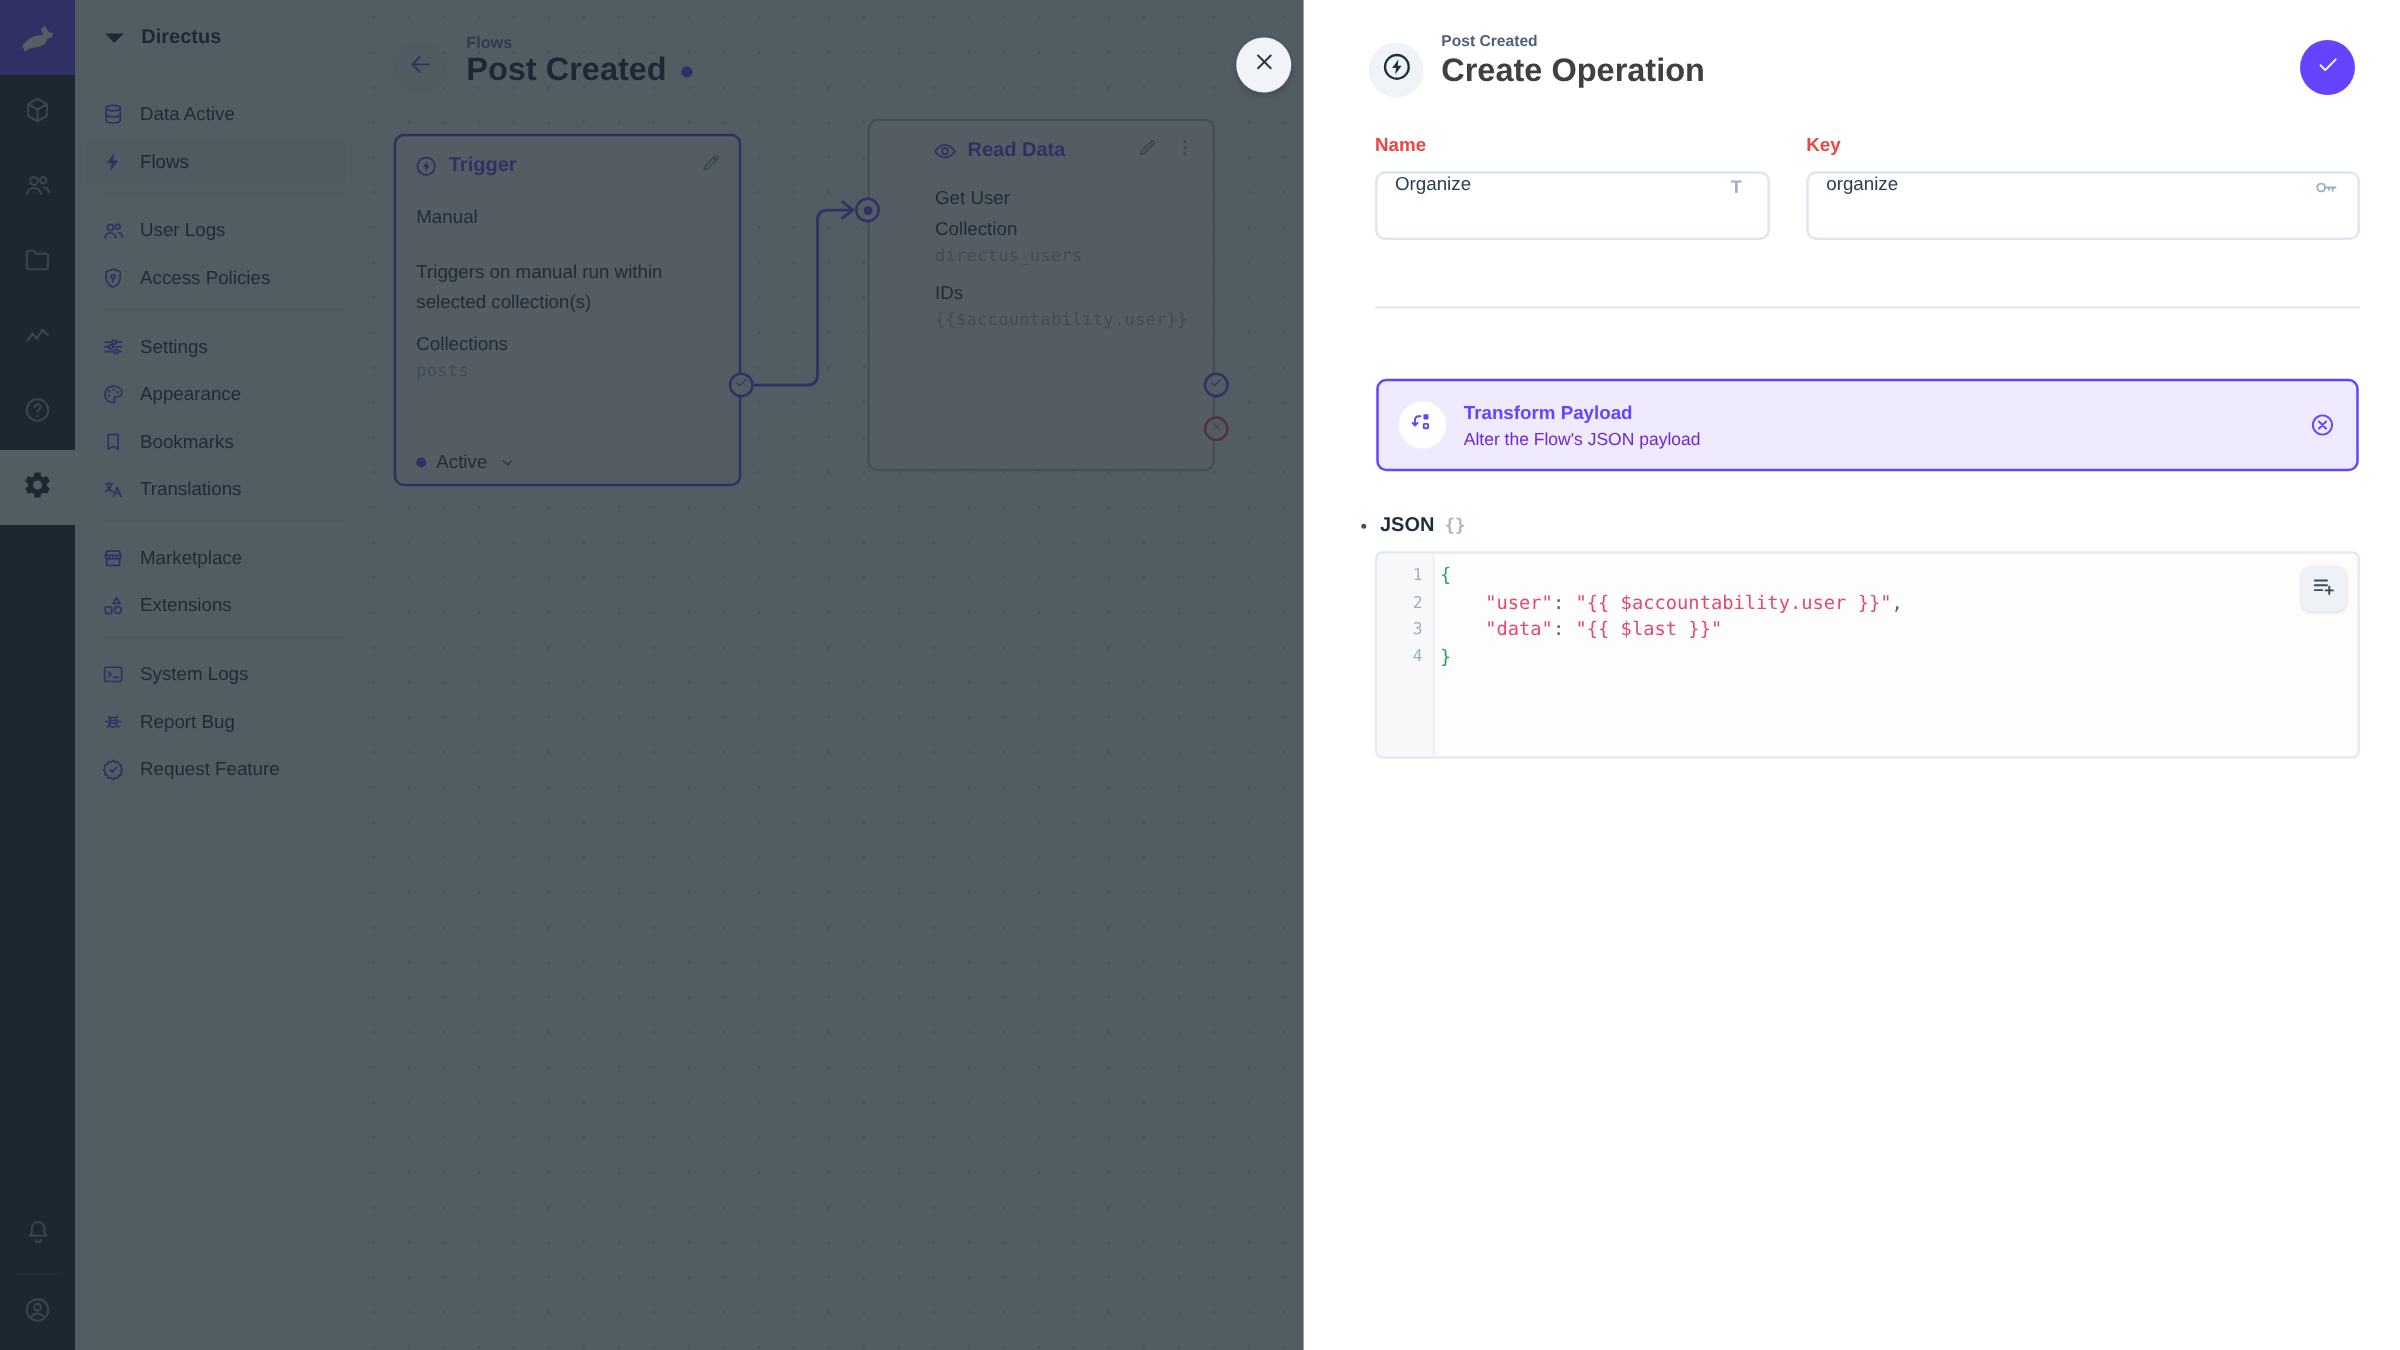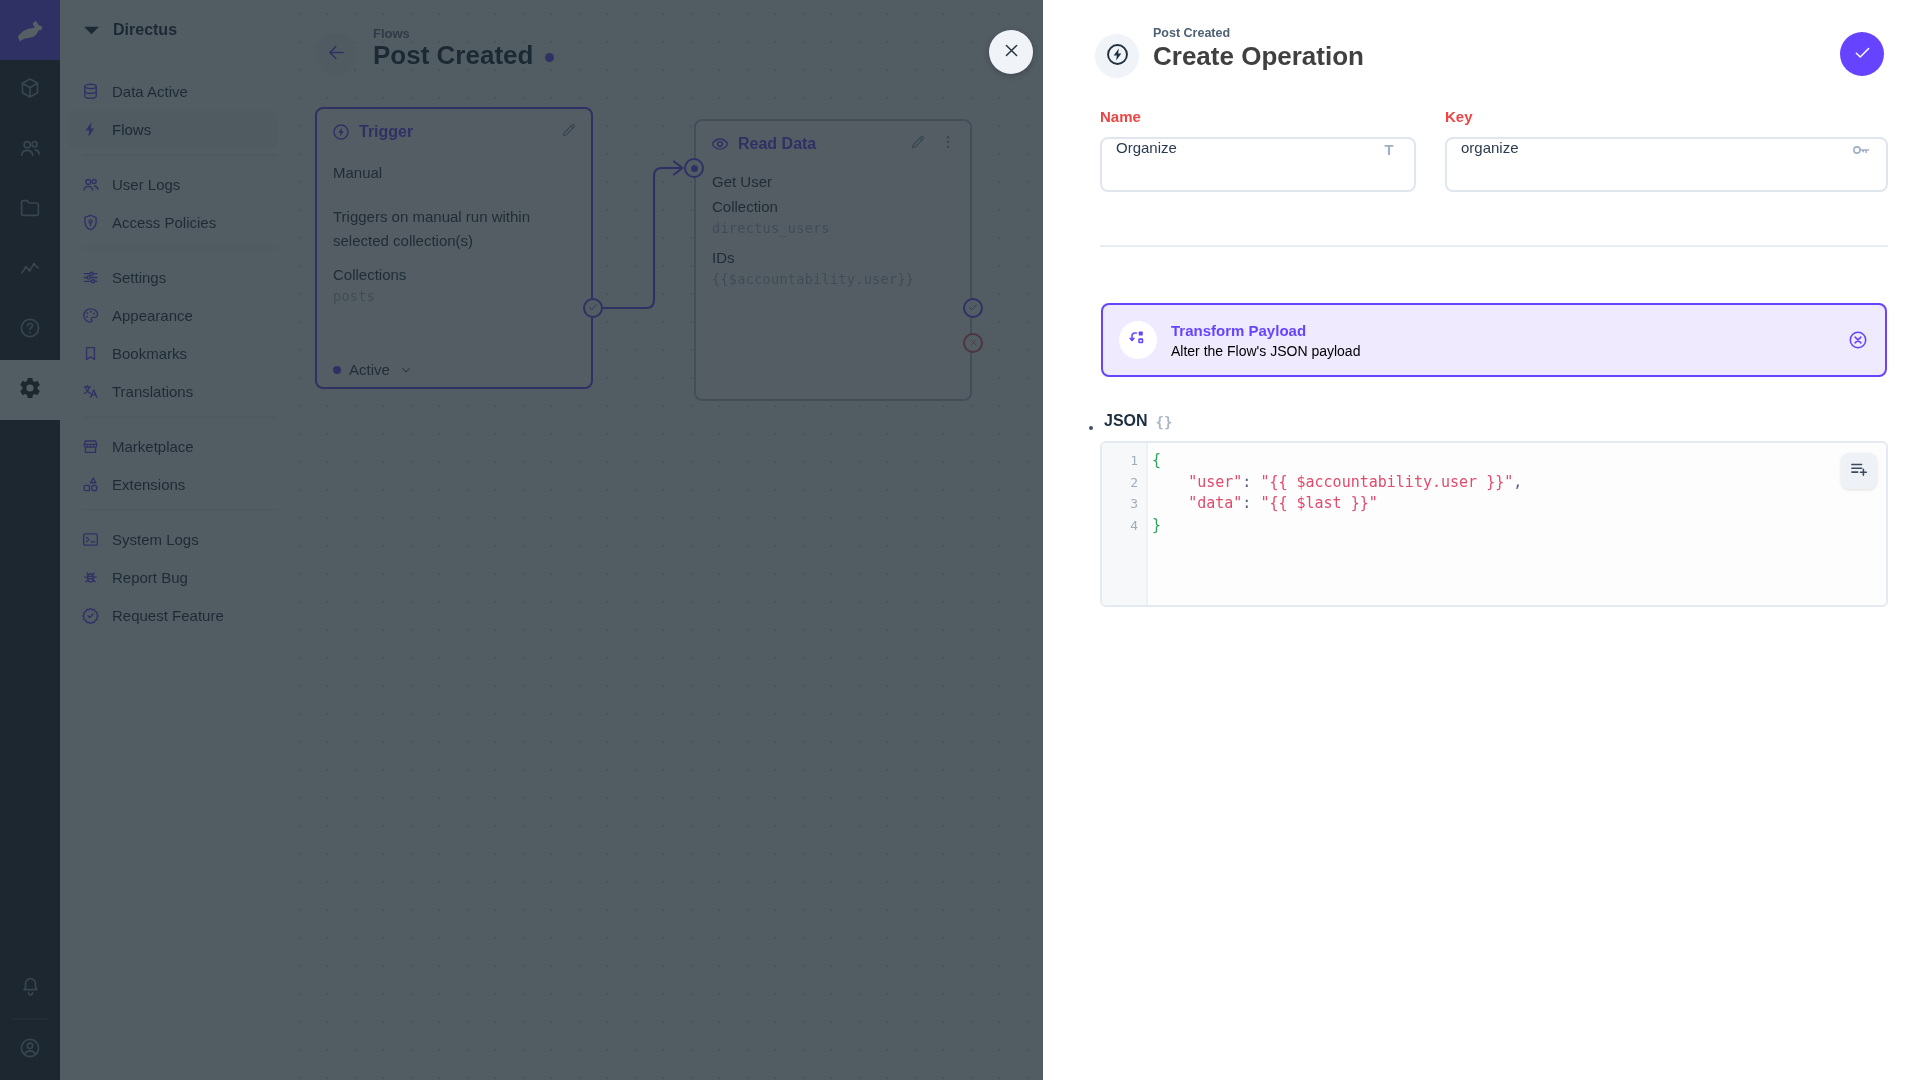--- a/index.html
+++ b/index.html
@@ -25,21 +25,21 @@
   
   #canvas{position:absolute;left:285px;top:0;width:1635px;height:1080px;background:#f0f4f9;
     background-image:radial-gradient(#ccd5e1 1.2px,transparent 1.3px);background-size:28px 28px;z-index:1;}
   .back-btn{position:absolute;left:30px;top:33px;width:42px;height:42px;border-radius:50%;
     background:#e4eaf1;color:#6644ff;display:flex;align-items:center;justify-content:center;cursor:pointer;}
   .crumb{position:absolute;left:88px;top:26px;font-size:13px;font-weight:600;color:#62708c;}
   .flow-title{position:absolute;left:88px;top:40px;font-size:26px;font-weight:bold;color:#172940;display:flex;align-items:center;gap:12px;}
   .unsaved-dot{width:9px;height:9px;border-radius:50%;background:#6644ff;margin-top:4px;}
   .panel{position:absolute;width:278px;height:282px;background:#f4f7fb;border-radius:8px;box-sizing:border-box;}
   .panel.trigger{left:30px;top:107px;border:2px solid #6644ff;}
-  .panel.read{left:409px;top:119px;border:2px solid #aebfd2;}
+  .panel.read{left:409px;top:95px;border:2px solid #aebfd2;padding-left:36px;}
   .panel-header{display:flex;align-items:center;gap:8px;padding:12px 13px 0 14px;color:#6644ff;font-weight:bold;font-size:16px;}
   .panel-actions{margin-left:auto;display:flex;align-items:center;gap:12px;color:#8c9eb3;}
   .panel-body{padding:12px 16px 0;font-size:15px;color:#27374b;}
   .pb-row{margin-top:9px;}
   .pb-desc{line-height:24px;margin-top:24px;}
   .pb-label{margin-top:13px;}
   .pb-mono{font-family:"DejaVu Sans Mono",monospace;font-size:13.5px;color:#a2b5cd;margin-top:5px;letter-spacing:.3px;}
   .panel-footer{position:absolute;left:16px;bottom:9px;display:flex;align-items:center;gap:8px;
     font-size:15px;color:#2b3c52;cursor:pointer;}
   .status-dot{width:8px;height:8px;border-radius:50%;background:#6644ff;}
@@ -61,23 +61,23 @@
     color:#fff;display:flex;align-items:center;justify-content:center;cursor:pointer;}
   .field-label{position:absolute;top:108px;font-size:15px;font-weight:bold;color:#ef4444;}
   .input{position:absolute;top:137px;height:55px;box-sizing:border-box;border:2px solid #dfe6ee;border-radius:8px;
     background:#fff;display:flex;align-items:flex-start;padding:0 14px;font-size:15px;color:#2b3c50;}
   .input .ficon{margin-left:auto;color:#9fb0c5;display:flex;}
   .d-divider{position:absolute;left:57px;top:245px;width:788px;height:2px;background:#e8edf4;}
   .op-card{position:absolute;left:58px;top:303px;width:786px;height:74px;box-sizing:border-box;
     background:#efeafd;border:2px solid #6644ff;border-radius:8px;display:flex;align-items:center;padding:0 16px;cursor:pointer;}
   .op-icon{width:38px;height:38px;border-radius:50%;background:#fff;color:#6644ff;display:flex;align-items:center;justify-content:center;margin-right:14px;}
   .op-title{font-size:15px;font-weight:bold;color:#6644ff;}
-  .op-sub{font-size:14px;color:#000000;margin-top:4px;}
+  .op-sub{font-size:14px;color:#6d28d9;margin-top:4px;}
   .op-remove{margin-left:auto;color:#6644ff;display:flex;cursor:pointer;}
-  .json-row{position:absolute;left:46px;top:412px;display:flex;align-items:flex-end;gap:8px;}
+  .json-row{position:absolute;left:46px;top:412px;display:flex;align-items:center;gap:8px;}
   .edited-dot{width:4px;height:4px;border-radius:50%;background:#44506 0;background:#445060;}
   .json-label{font-size:16px;font-weight:bold;color:#1c2e40;margin-left:3px;}
   .braces{font-family:"DejaVu Sans Mono",monospace;font-size:14px;font-weight:bold;color:#a9b7c6;}
   .editor{position:absolute;left:57px;top:441px;width:788px;height:166px;box-sizing:border-box;
     border:2px solid #e4eaf1;border-radius:6px;background:#fdfdfe;overflow:hidden;}
   .gutter{position:absolute;left:0;top:0;bottom:0;width:44px;background:#f6f8fa;border-right:2px solid #eef2f6;}
   .code-area{position:absolute;left:0;top:0;right:0;padding:7px 0;font-family:"DejaVu Sans Mono",monospace;font-size:15px;line-height:21.7px;}
   .code-line{display:flex;white-space:pre;}
   .code-line .ln{width:36px;text-align:right;padding-right:8px;color:#a0aebc;font-size:13px;flex:none;}
   .code-line .lc{padding-left:6px;}

